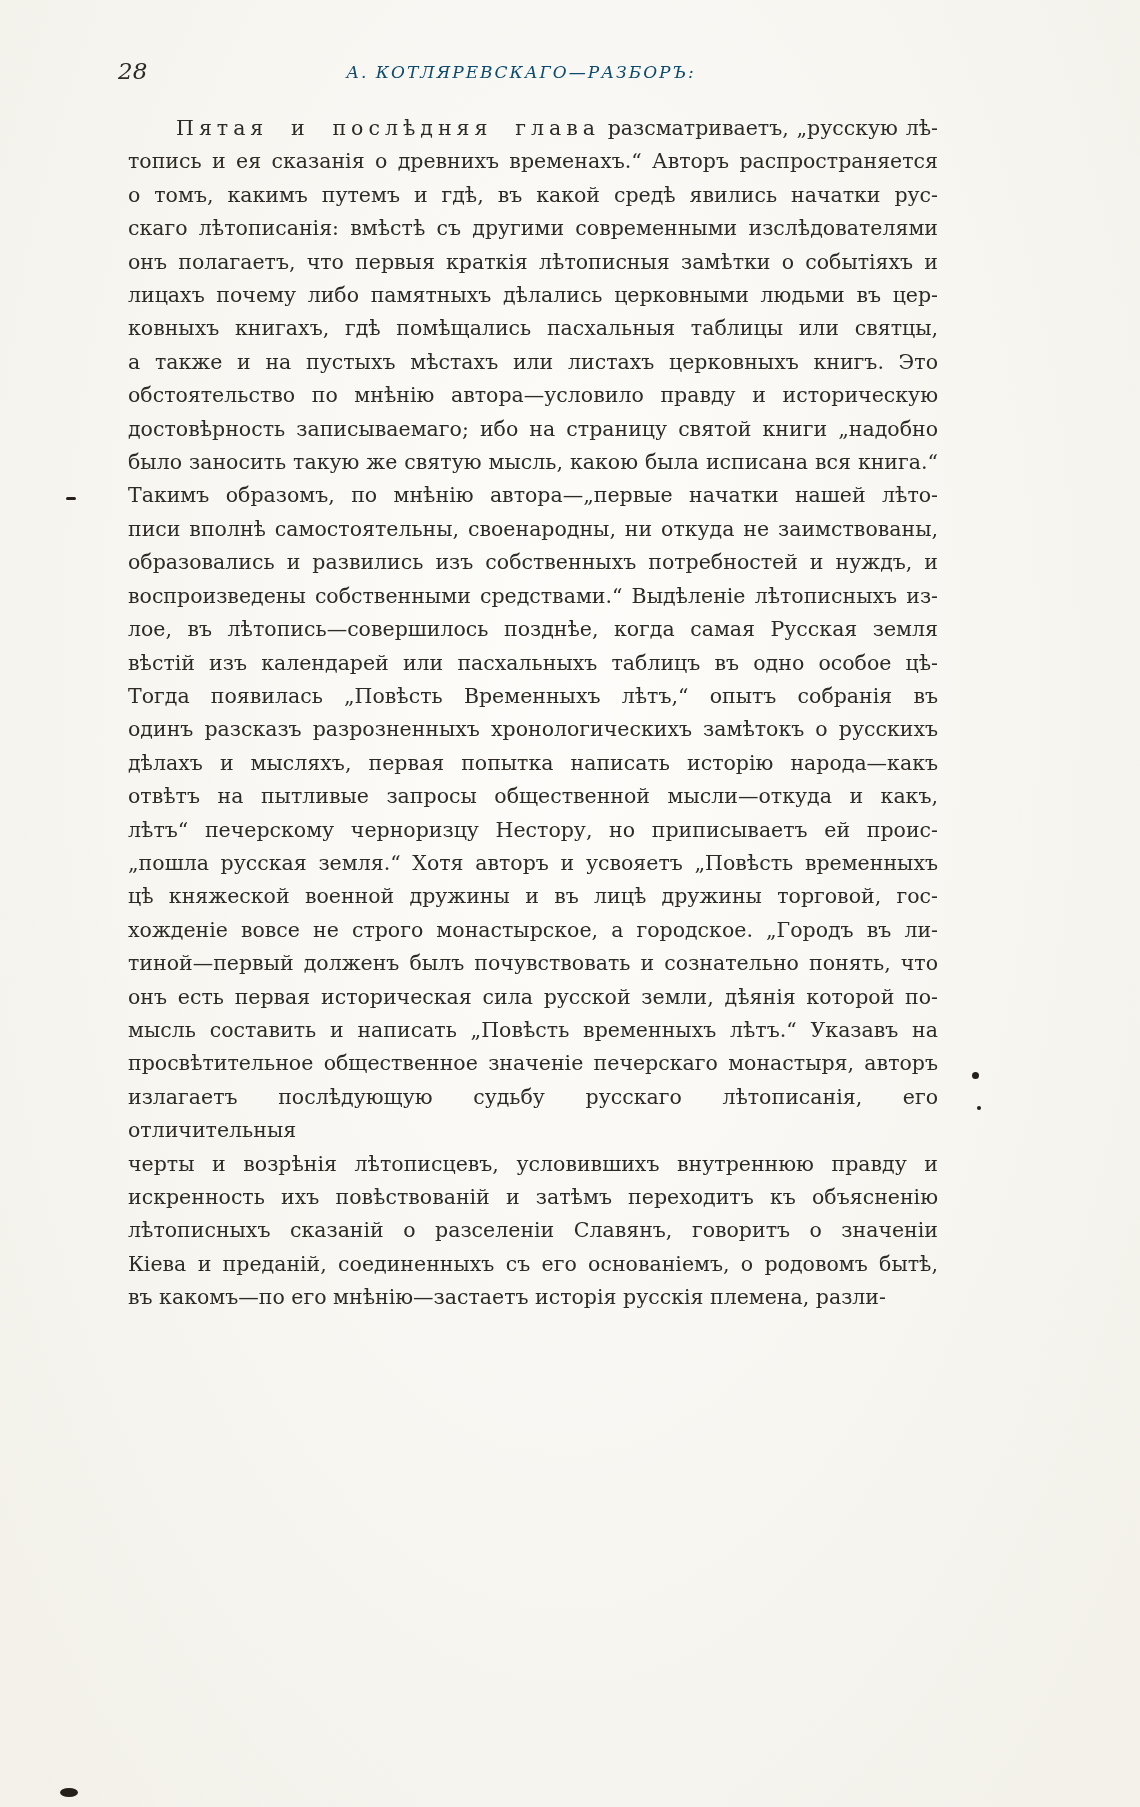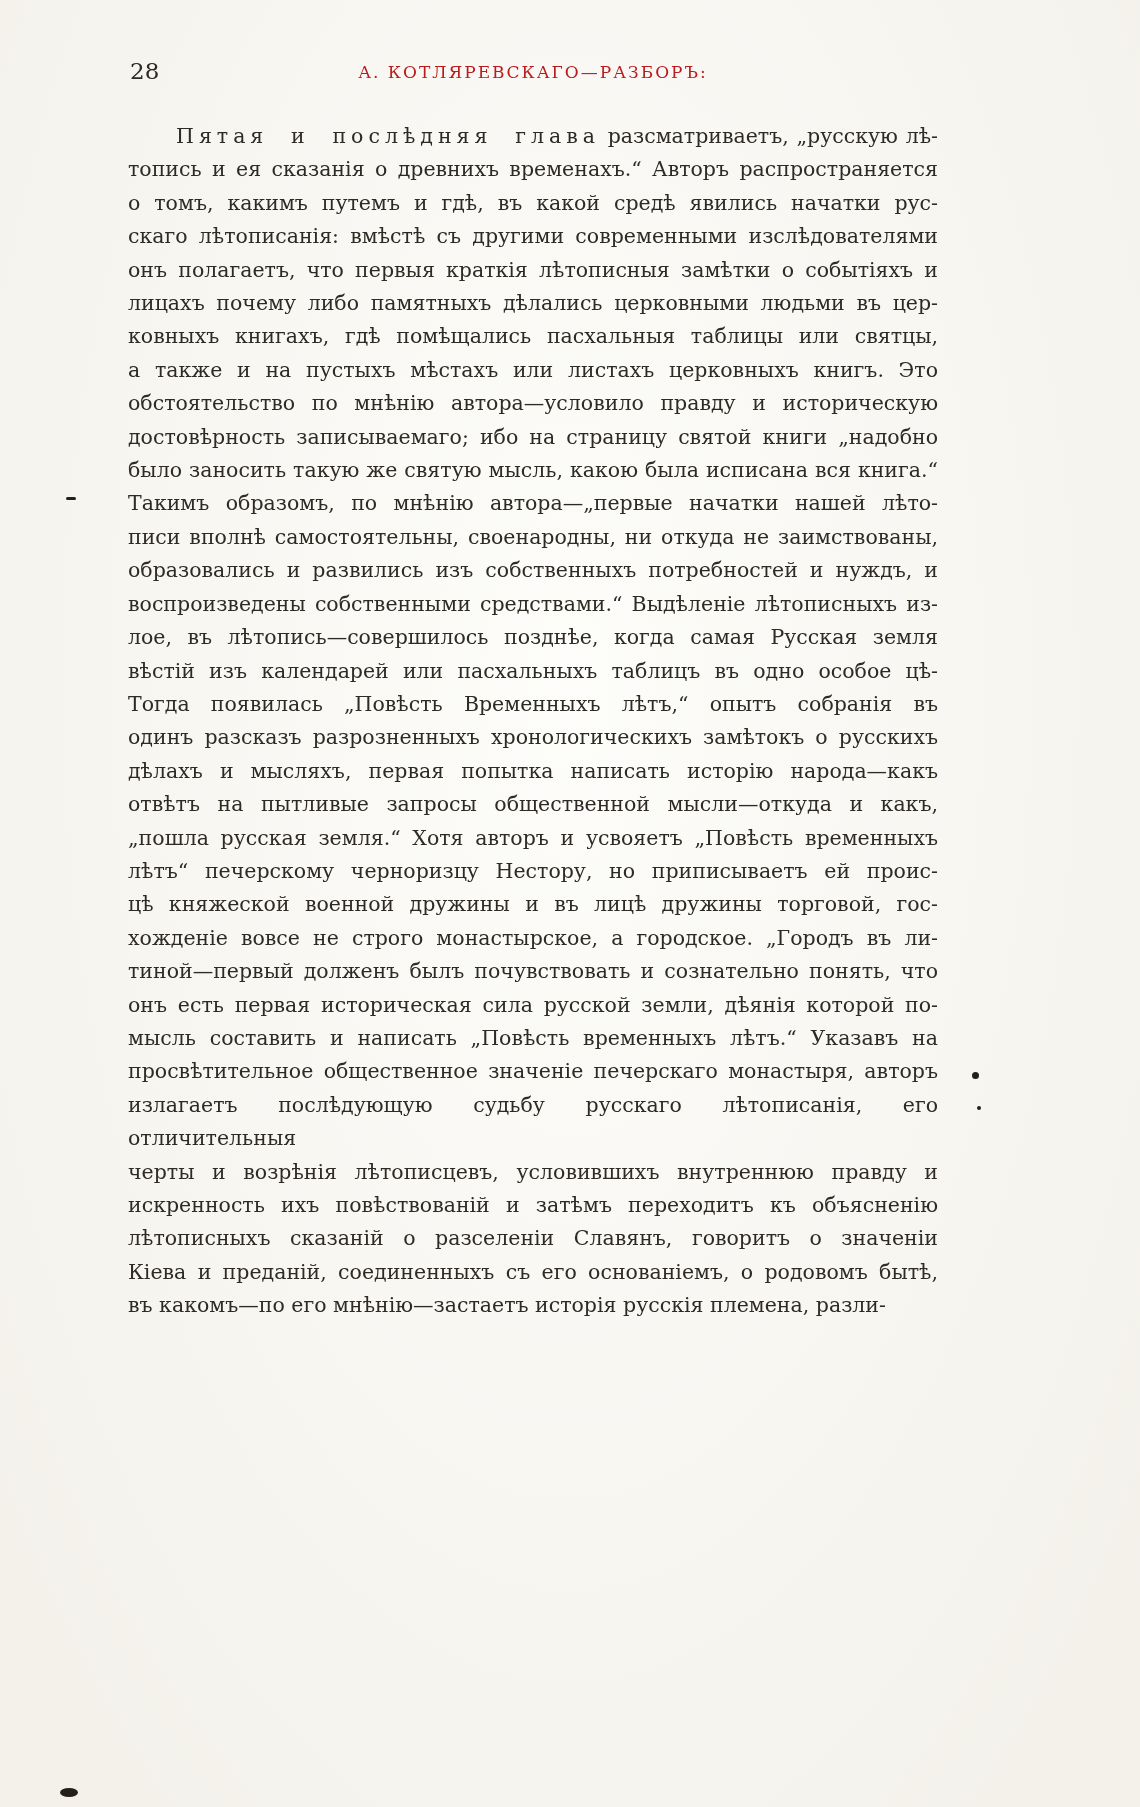--- a/index.html
+++ b/index.html
@@ -12,45 +12,45 @@
     position: relative;
     overflow: hidden;
   }
   .paper-tint {
     position: absolute; inset: 0;
     background: radial-gradient(ellipse at 50% 38%, rgba(255,255,255,0.55) 0%, rgba(208,202,186,0.20) 95%);
     pointer-events: none;
   }
   .header {
     position: absolute;
-    top: 58px; left: 128px; width: 810px; height: 32px;
+    top: 58px; left: 116px; width: 810px; height: 32px; font-style: italic;
   }
   .page-number {
     position: absolute; left: 2px; top: 0;
     font-size: 23px; color: #2e2a24;
   }
   .running-title {
     position: absolute; left: 0; right: 0; top: 4px;
     text-align: center;
     font-size: 17px;
     letter-spacing: 2px;
-    color: #b91c1c;
+    color: #0c4a6e;
   }
   .text-block {
     position: absolute;
     top: 112px; left: 128px; width: 810px;
     font-size: 20.5px;
     line-height: 33.4px;
   }
   .line {
     text-align: justify;
     text-align-last: justify;
   }
   .line.last { text-align-last: left; }
-  .first-line { padding-left: 48px; margin-top: 8px; }
+  .first-line { padding-left: 48px; }
   .first-line .spaced { letter-spacing: 5px; word-spacing: 10px; }
   .speck {
     position: absolute;
     background: #241f19;
     border-radius: 50%;
   }
   .speck.blob   { left: 60px;  top: 1788px; width: 18px; height: 9px; }
   .speck.dot-r1 { left: 972px; top: 1072px; width: 7px;  height: 7px; }
   .speck.dot-r2 { left: 977px; top: 1106px; width: 4px;  height: 4px; }
   .speck.dash-l { left: 66px;  top: 497px;  width: 10px; height: 3px; border-radius: 2px; }
@@ -83,22 +83,22 @@
     <div class="line">Такимъ образомъ, по мнѣнію автора—„первые начатки нашей лѣто-</div>
     <div class="line">писи вполнѣ самостоятельны, своенародны, ни откуда не заимствованы,</div>
     <div class="line">образовались и развились изъ собственныхъ потребностей и нуждъ, и</div>
     <div class="line">воспроизведены собственными средствами.“ Выдѣленіе лѣтописныхъ из-</div>
     <div class="line">лое, въ лѣтопись—совершилось позднѣе, когда самая Русская земля</div>
     <div class="line">вѣстій изъ календарей или пасхальныхъ таблицъ въ одно особое цѣ-</div>
     <div class="line">Тогда появилась „Повѣсть Временныхъ лѣтъ,“ опытъ собранія въ</div>
     <div class="line">одинъ разсказъ разрозненныхъ хронологическихъ замѣтокъ о русскихъ</div>
     <div class="line">дѣлахъ и мысляхъ, первая попытка написать исторію народа—какъ</div>
     <div class="line">отвѣтъ на пытливые запросы общественной мысли—откуда и какъ,</div>
+    <div class="line">лѣтъ“ печерскому черноризцу Нестору, но приписываетъ ей проис-</div>
     <div class="line">„пошла русская земля.“ Хотя авторъ и усвояетъ „Повѣсть временныхъ</div>
-    <div class="line">лѣтъ“ печерскому черноризцу Нестору, но приписываетъ ей проис-</div>
     <div class="line">цѣ княжеской военной дружины и въ лицѣ дружины торговой, гос-</div>
     <div class="line">хожденіе вовсе не строго монастырское, а городское. „Городъ въ ли-</div>
     <div class="line">тиной—первый долженъ былъ почувствовать и сознательно понять, что</div>
     <div class="line">онъ есть первая историческая сила русской земли, дѣянія которой по-</div>
     <div class="line">мысль составить и написать „Повѣсть временныхъ лѣтъ.“ Указавъ на</div>
     <div class="line">просвѣтительное общественное значеніе печерскаго монастыря, авторъ</div>
     <div class="line">излагаетъ послѣдующую судьбу русскаго лѣтописанія, его отличительныя</div>
     <div class="line">черты и возрѣнія лѣтописцевъ, условившихъ внутреннюю правду и</div>
     <div class="line">искренность ихъ повѣствованій и затѣмъ переходитъ къ объясненію</div>
     <div class="line">лѣтописныхъ сказаній о разселеніи Славянъ, говоритъ о значеніи</div>

